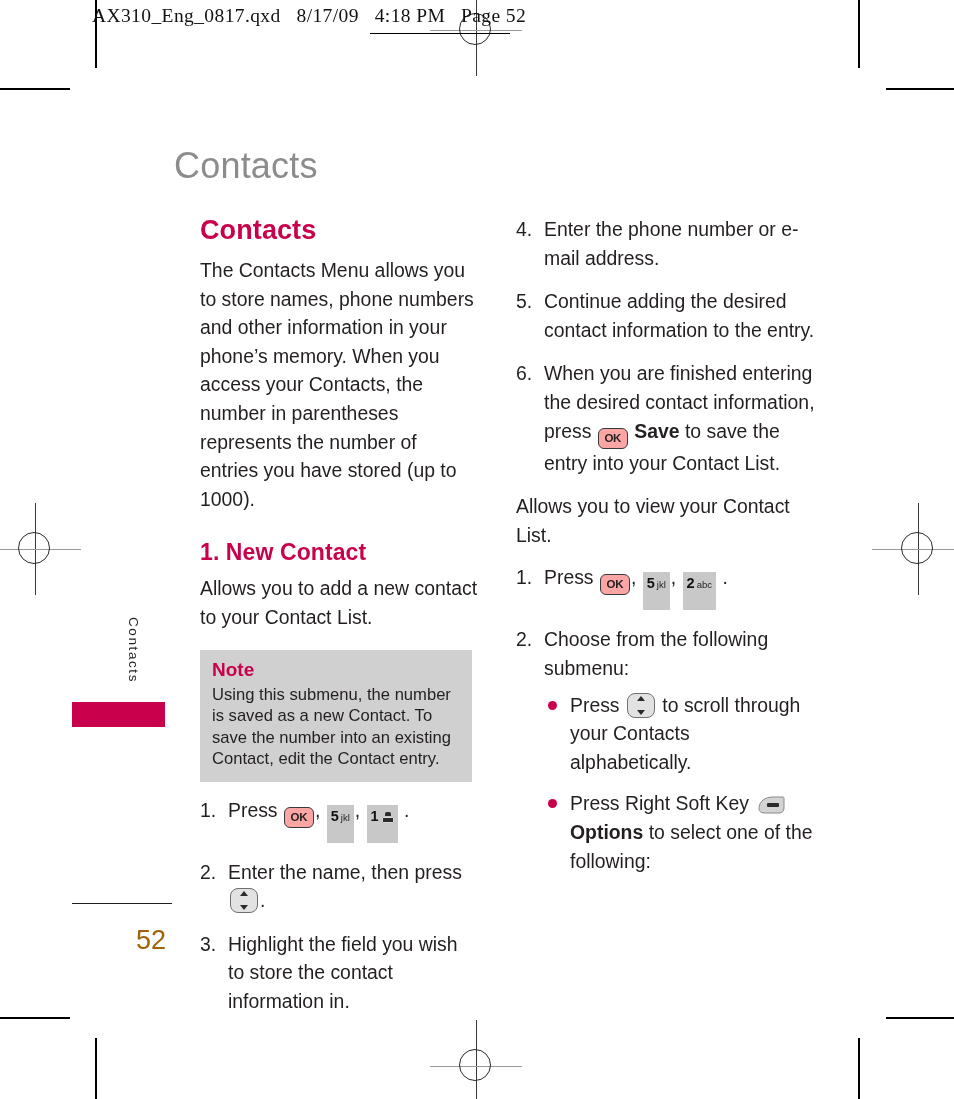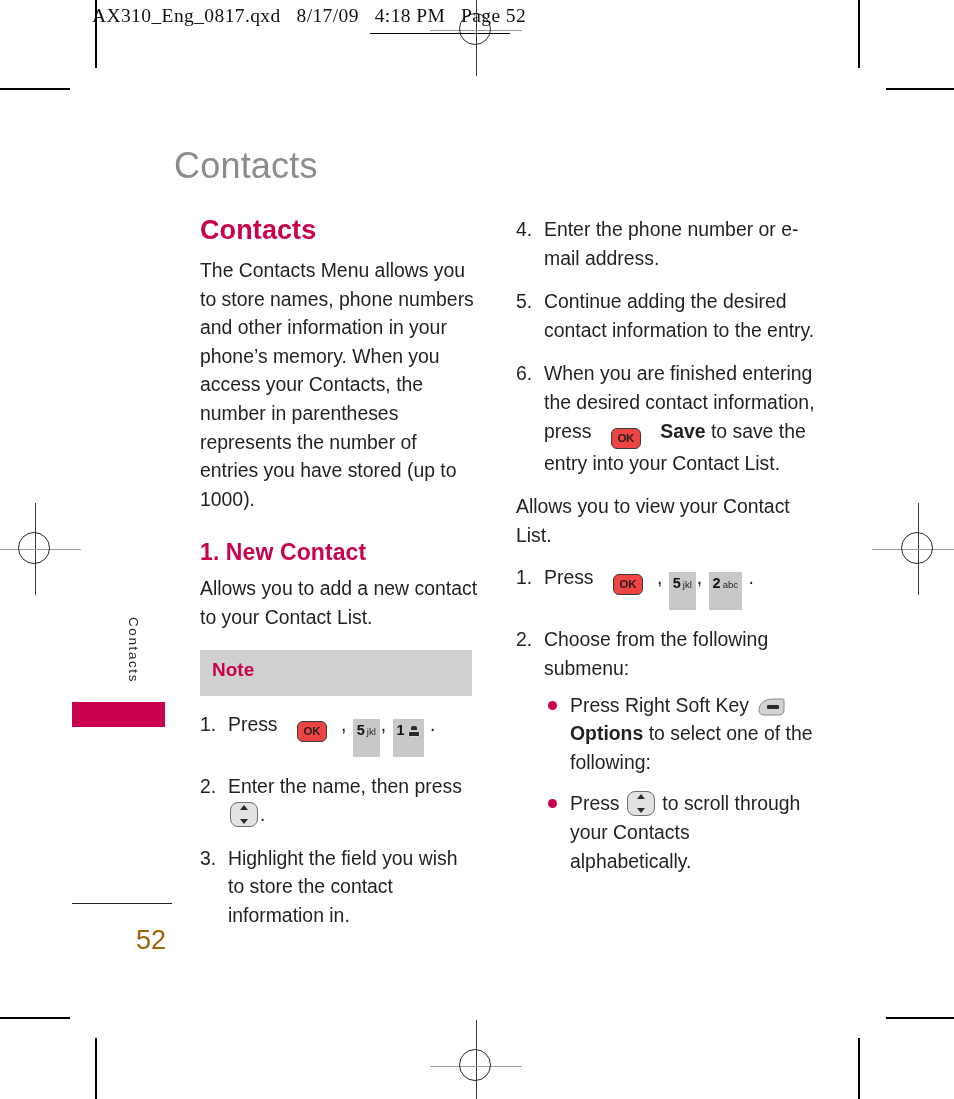--- a/index.html
+++ b/index.html
@@ -182,28 +182,28 @@
   
   .key {
     display: inline-block;
     vertical-align: -4px;
     position: relative;
   }
   .key-ok {
     width: 28px; height: 19px;
     border: 1.4px solid #3a3a3a;
     border-radius: 6px;
-    background: #ef4444;
+    background: #fca5a5;
     font-size: 11.5px;
     font-weight: bold;
     line-height: 18px;
     text-align: center;
     letter-spacing: -0.2px;
     color: #231f20;
-    margin: 0 14px;
+    margin: 0 1px;
   }
   .key-num {
     height: 38px;
     background: #c8c8c8;
     padding: 0 4px;
     line-height: 20px;
     text-align: center;
     white-space: nowrap;
     margin: 0 1px;
     vertical-align: -5px;
@@ -331,20 +331,21 @@
 
     <h1 class="sec">Contacts</h1>
 
     <p class="body">The Contacts Menu allows you to store names, phone numbers and other information in your phone’s memory. When you access your Contacts, the number in parentheses represents the number of entries you have stored (up to 1000).</p>
 
     <h2 class="sub">1. New Contact</h2>
     <p class="body">Allows you to add a new contact to your Contact List.</p>
 
     <div class="note-box">
       <div class="note-title">Note</div>
+      <p class="note-text">Using this submenu, the number is saved as a new Contact. To save the number into an existing Contact, edit the Contact entry.</p>
     </div>
 
     <ol class="steps">
 
       <li>
         <span class="num">1.</span><span>Press</span>
         <span class="key key-ok">OK</span>,
         <span class="key key-num"><span class="d">5</span><span class="l">jkl</span></span>,
         <span class="key key-num"><span class="d">1</span><span class="vm"></span></span>
         <span>.</span>
@@ -392,39 +393,39 @@
         <span class="key key-ok">OK</span>,
         <span class="key key-num"><span class="d">5</span><span class="l">jkl</span></span>,
         <span class="key key-num"><span class="d">2</span><span class="l">abc</span></span>
         <span>.</span>
       </li>
 
       <li>
         <span class="num">2.</span><span>Choose from the following submenu:</span>
 
         <ul class="bullets">
+
+          <li>
+            <span class="dot"></span><span>Press</span>
+            <span class="key key-nav"><i class="ar up"></i><i class="ar dn"></i></span>
+            <span>to scroll through your Contacts alphabetically.</span>
+          </li>
 
           <li>
             <span class="dot"></span><span>Press Right Soft Key</span>
             <span class="key key-soft">
               <svg width="30" height="20" viewBox="0 0 30 20" xmlns="http://www.w3.org/2000/svg">
                 <path d="M3 14 C3 6, 9 2, 17 2 L27 2 C28 2, 28 3, 28 4 L28 13 C28 16, 26 18, 23 18 L8 18 C5 18, 3 16, 3 14 Z" fill="#d3d3d3" stroke="#8a8a8a" stroke-width="1"></path>
                 <rect x="11" y="8" width="12" height="4" rx="1" fill="#2a2a2a"></rect>
               </svg>
             </span><br>
             <b>Options</b>
             <span>to select one of the following:</span>
           </li>
 
-          <li>
-            <span class="dot"></span><span>Press</span>
-            <span class="key key-nav"><i class="ar up"></i><i class="ar dn"></i></span>
-            <span>to scroll through your Contacts alphabetically.</span>
-          </li>
-
         </ul>
       </li>
 
     </ol>
   </div>
 
   <div id="folio-rule"></div>
   <div id="folio">52</div>
 
 </div>

